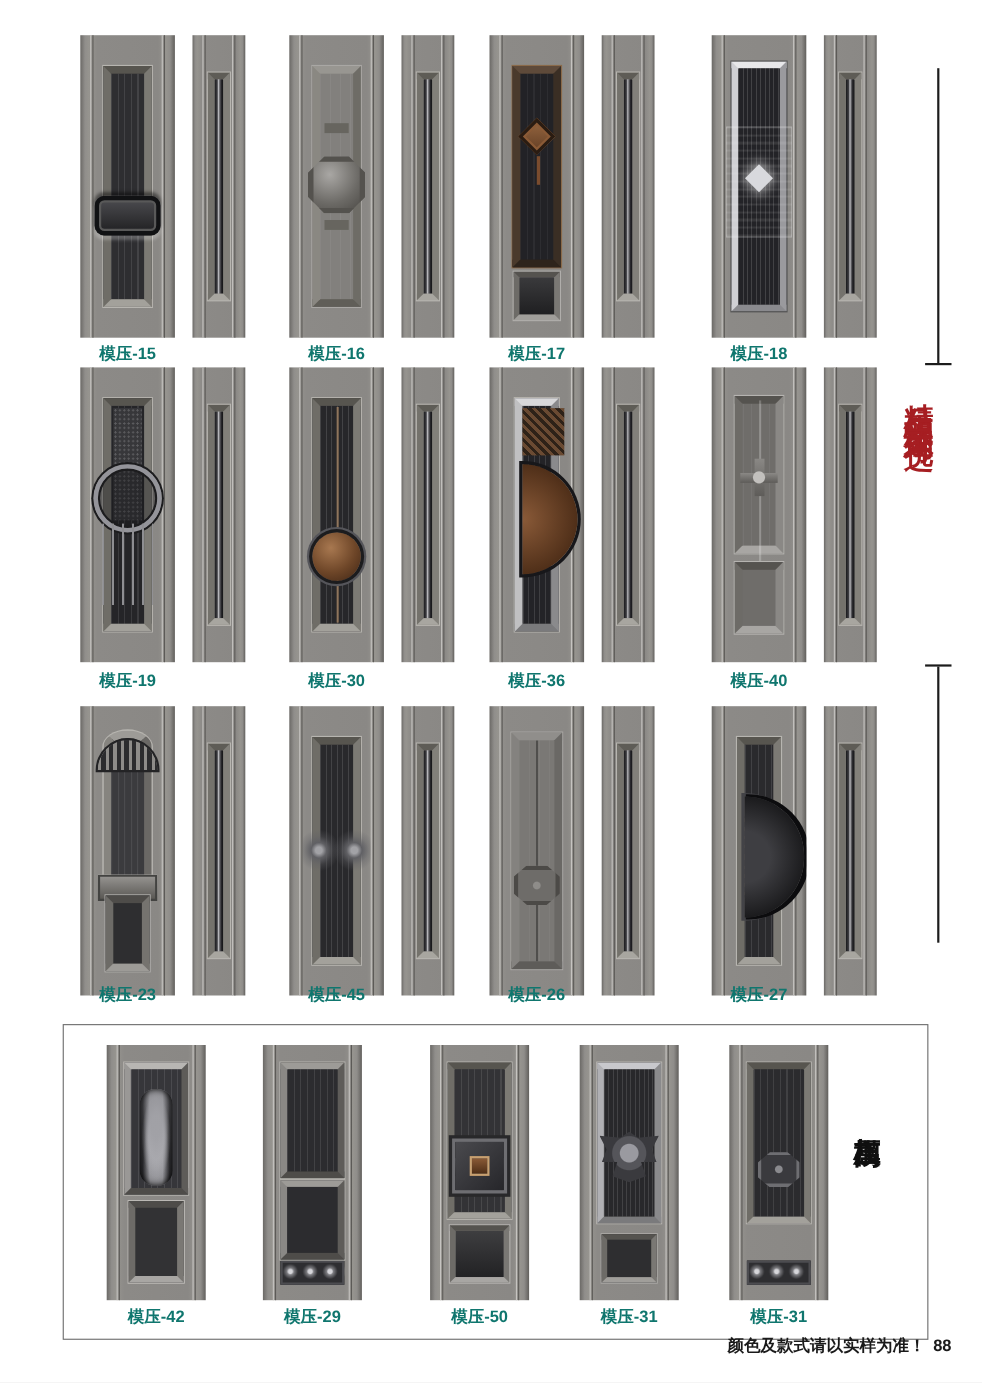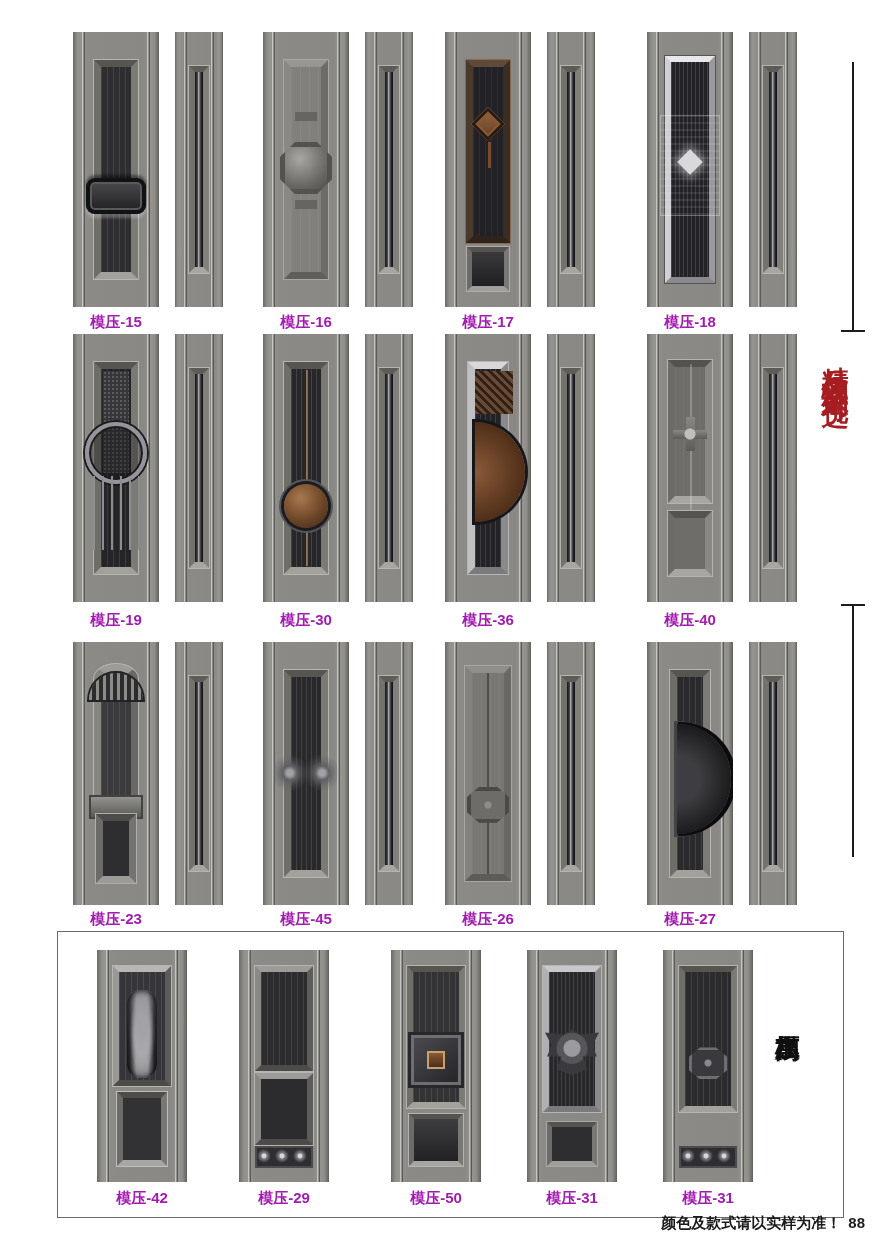--- a/index.html
+++ b/index.html
@@ -25,24 +25,24 @@
     border-color:#57554f #7c7a74 #a3a19b #6f6d67;background-color:#2e2e31;
     background-image:repeating-linear-gradient(90deg,rgba(255,255,255,.10) 0 1px,transparent 1px 6px);
     box-shadow:0 0 0 1px #b7b5b0;}
   .h4 .inner{left:16px;right:16px;top:16px;bottom:16px;border-width:6px;}
   .sinner{position:absolute;left:14px;right:14px;top:34px;bottom:34px;border:6px solid;
     border-color:#5e5c56 #82807a #a8a6a0 #74726c;
     background:linear-gradient(90deg,#17171a 0%,#3c3c40 30%,#c9c9cd 48%,#7c7c80 55%,#2a2a2e 75%,#101012 100%);
     box-shadow:0 0 0 1px #b7b5b0;}
   .deco,.deco2,.sub{display:none;position:absolute;}
 
-  .label{position:absolute;left:0;text-align:center;color:#a21caf;
+  .label{position:absolute;left:0;text-align:center;color:#0f766e;
     font-size:15px;line-height:18px;font-weight:700;}
   .w3{width:86px}.w4{width:90px}
-  .l1{top:281px}.l2{top:277px}.l3{top:268px}.l4{top:239px}
+  .l1{top:281px}.l2{top:277px}.l3{top:254px}.l4{top:239px}
 
   
   .door[data-style="handle"] .deco{display:block;left:15%;right:15%;top:53%;height:36px;border-radius:9px;
     background:linear-gradient(#505054,#1c1c1e);
     box-shadow:inset 0 0 0 4px #111214,inset 0 0 0 6px #595959,0 4px 3px rgba(255,255,255,.25),0 -3px 3px rgba(0,0,0,.45);}
   .door[data-style="handle"] .deco2{display:block;left:26%;right:26%;top:calc(53% + 9px);height:18px;border-radius:5px;
     background:#0f0f11;box-shadow:0 1px 1px rgba(255,255,255,.35);}
 
   .door[data-style="octagon"] .inner{background-color:#82807d;border-color:#989691 #6e6c66 #605e58 #8a8882;
     background-image:repeating-linear-gradient(90deg,rgba(255,255,255,.05) 0 1px,transparent 1px 9px);box-shadow:0 0 0 1px #a9a7a4;}

